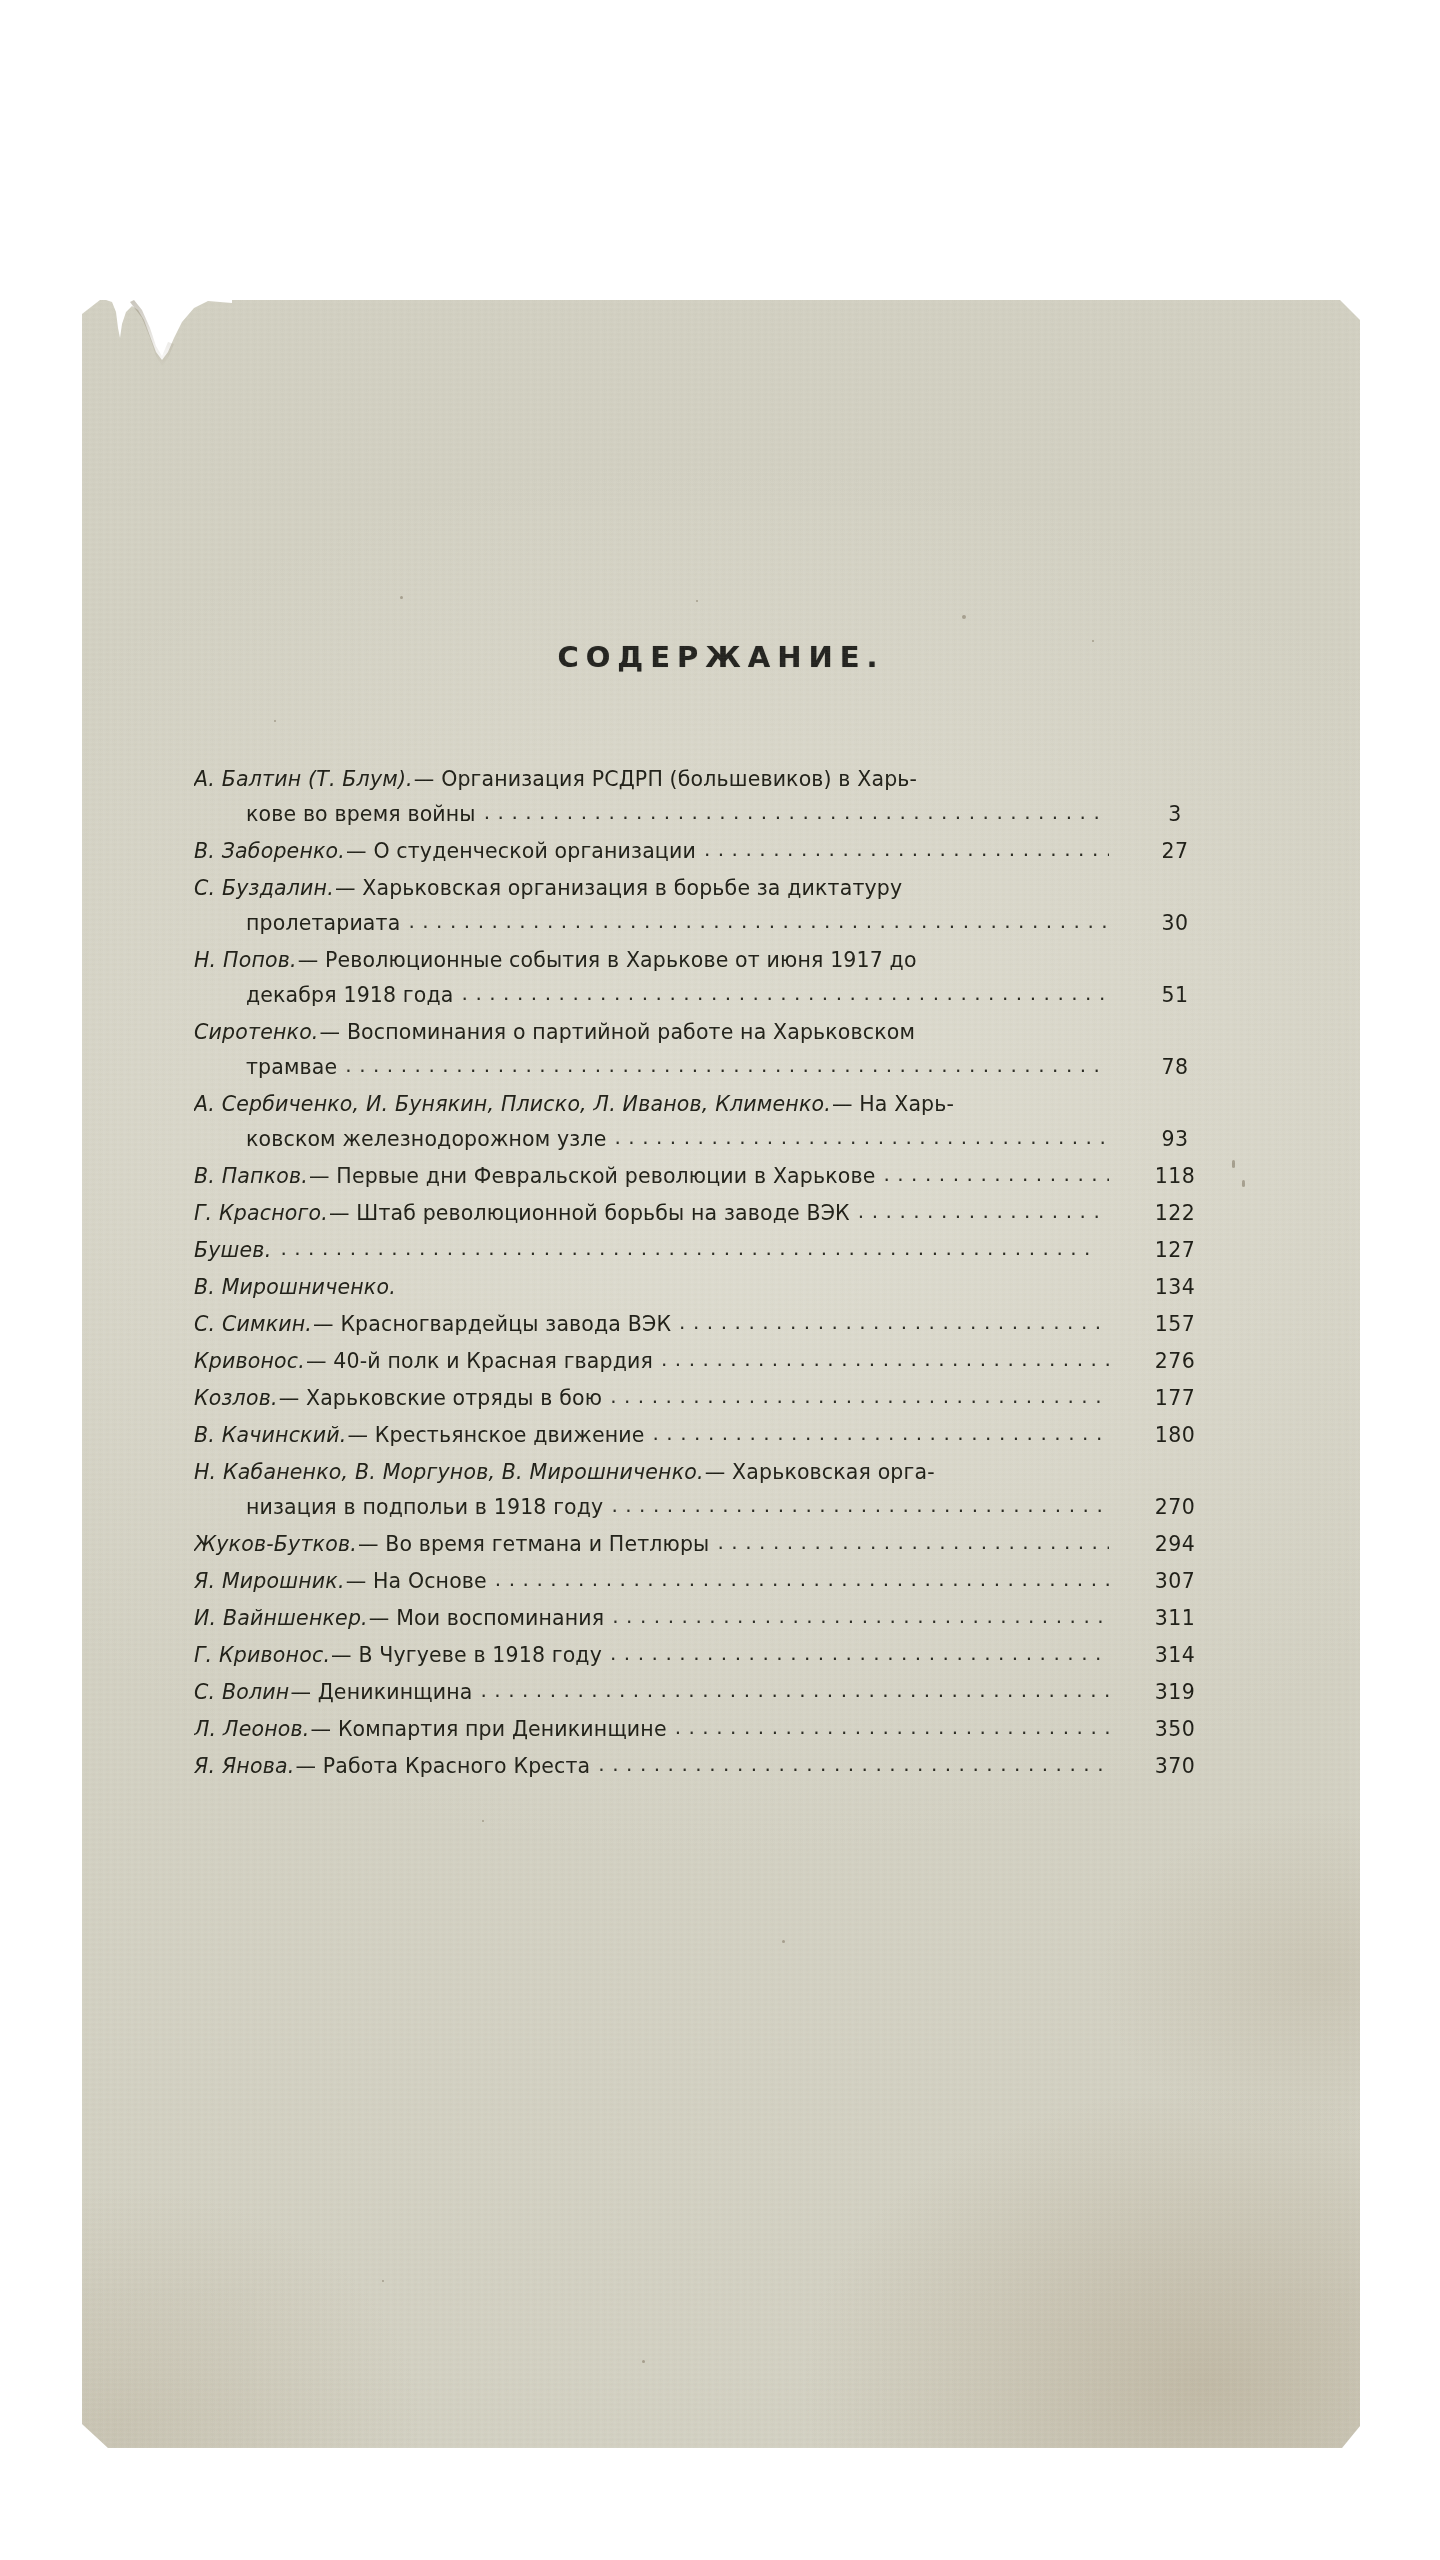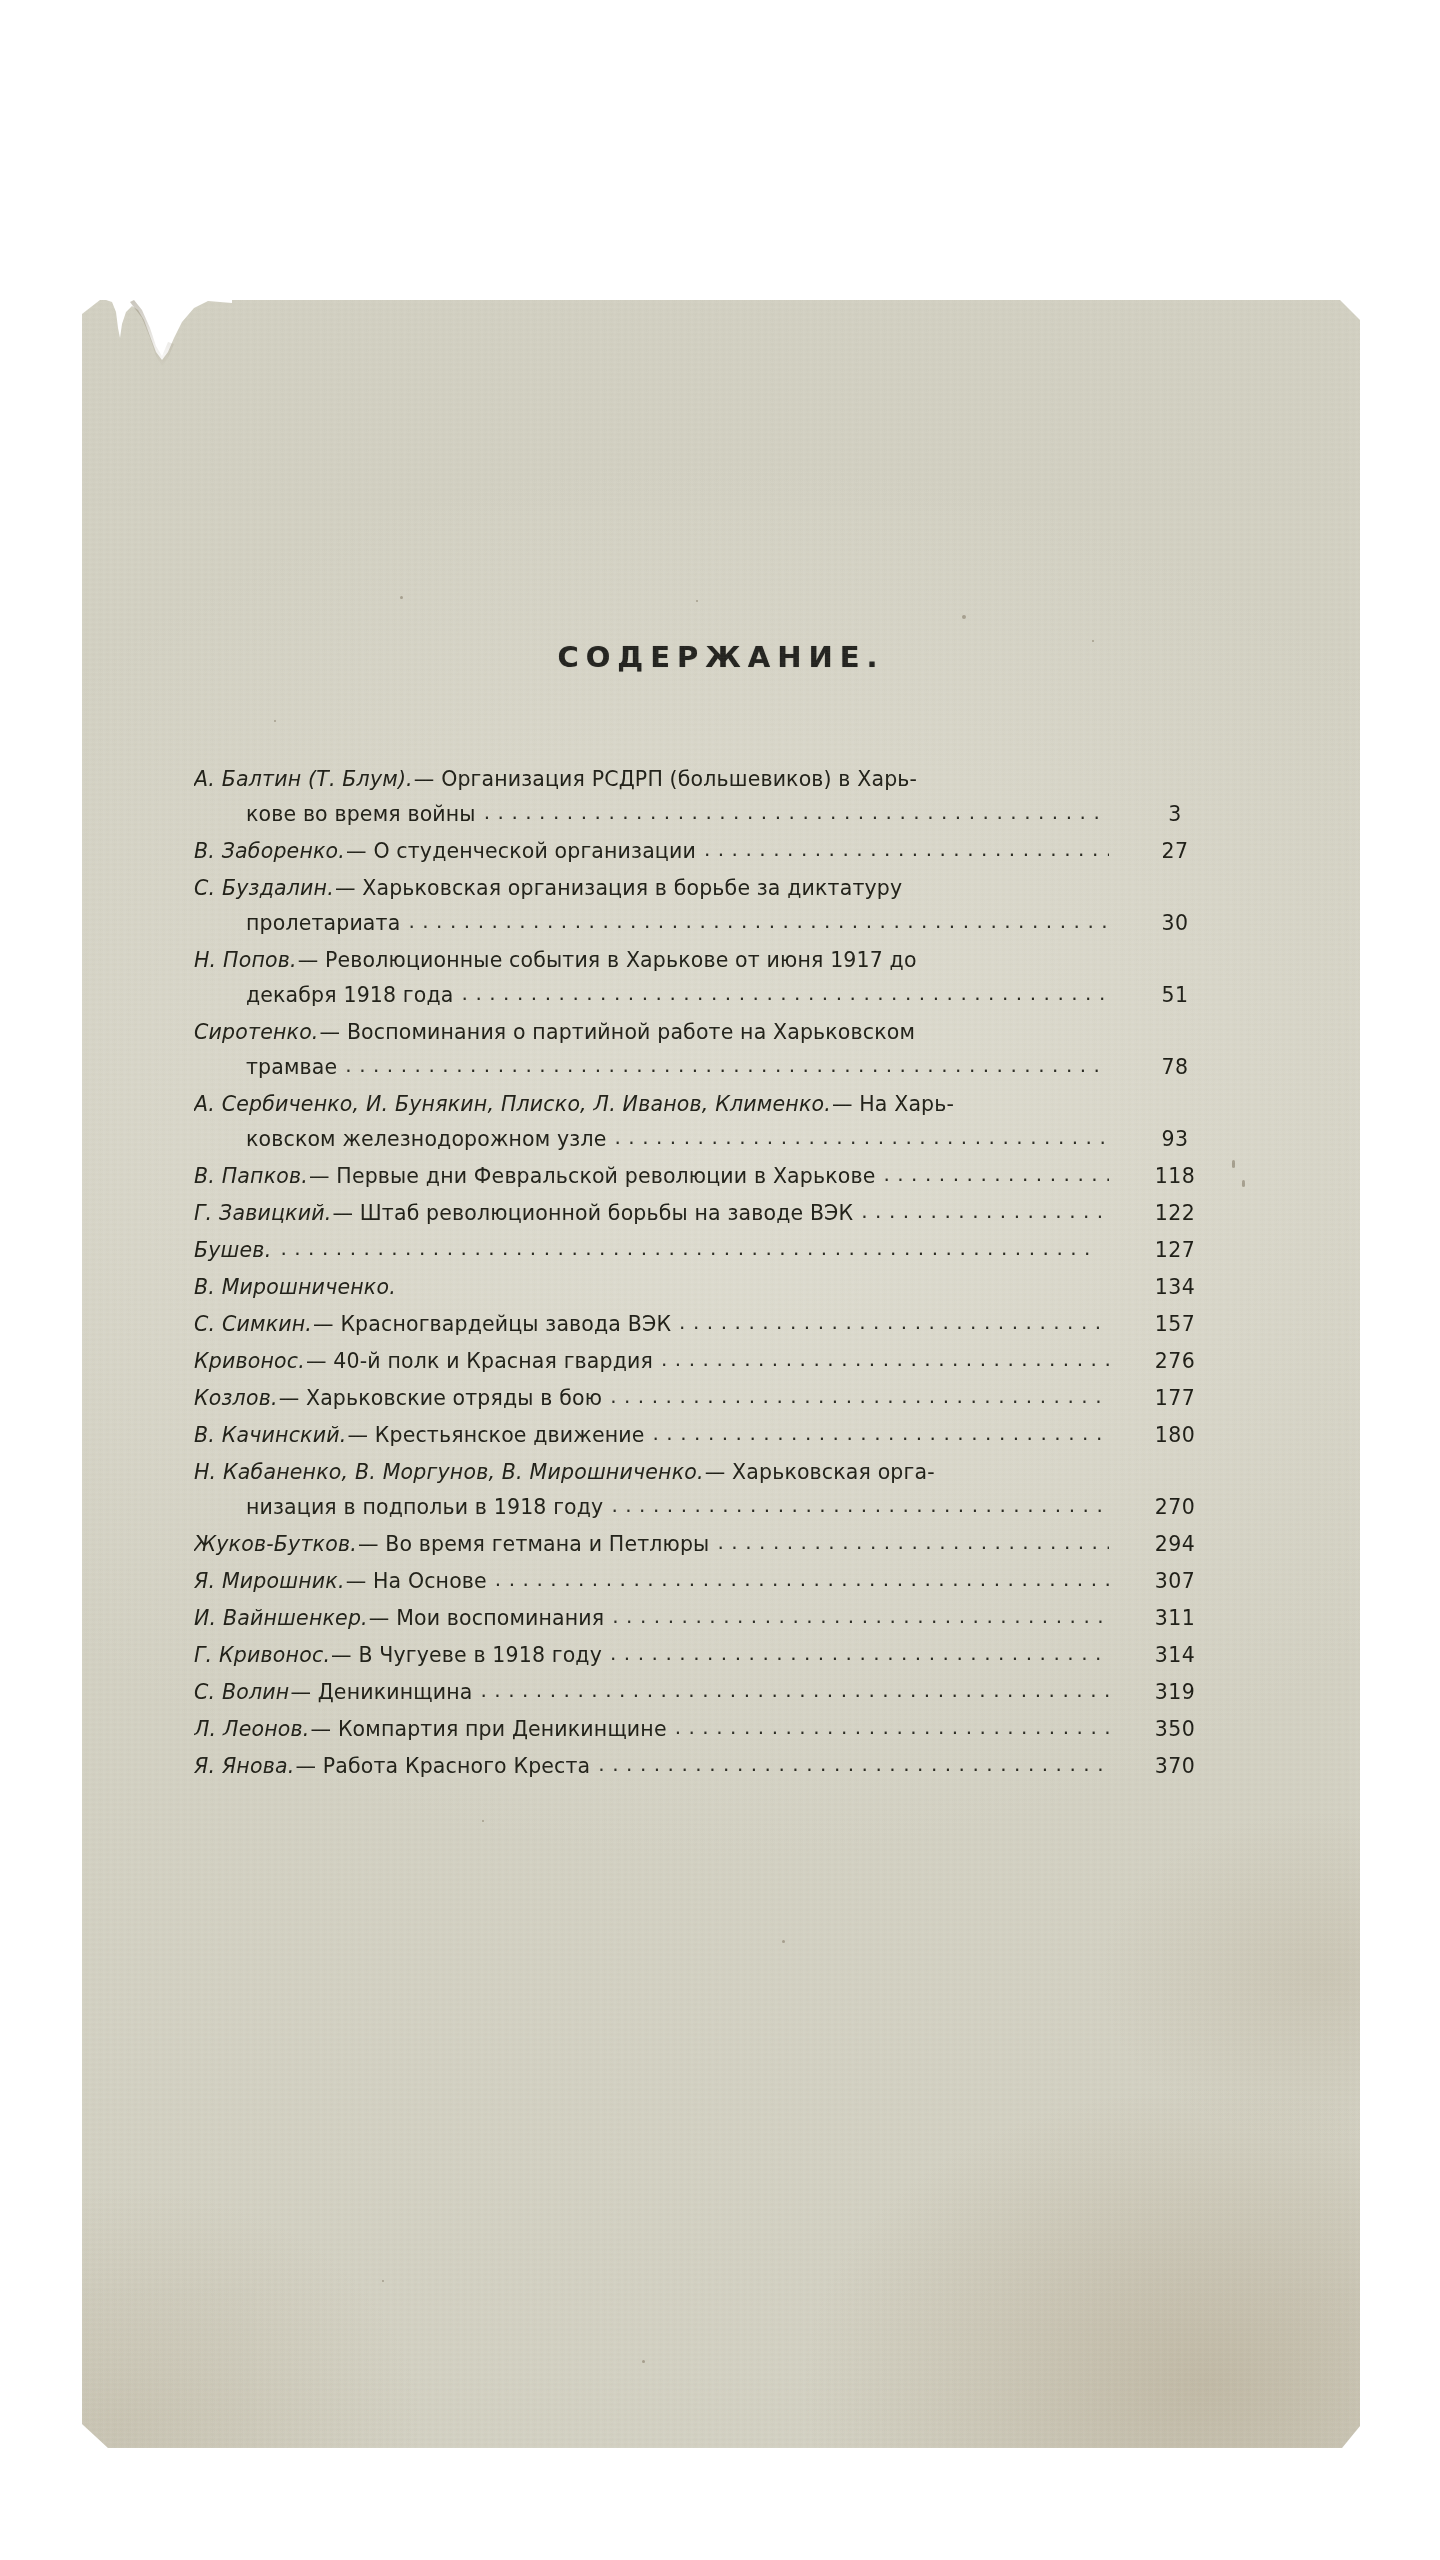--- a/index.html
+++ b/index.html
@@ -338,21 +338,21 @@
                 <span class="author">В. Папков.</span>
                 <span class="title-txt">— Первые дни Февральской революции в Харькове</span>
                 <span class="leaders">...........................................................</span>
               </div>
               <div class="pageno">118</div>
             </div>
           </div>
           <div class="toc-entry">
             <div class="entry-line">
               <div class="line-body">
-                <span class="author">Г. Завицкий.</span>
+                <span class="author">Г. Красного.</span>
                 <span class="title-txt">— Штаб революционной борьбы на заводе ВЭК</span>
                 <span class="leaders">...........................................................</span>
               </div>
               <div class="pageno">122</div>
             </div>
           </div>
           <div class="toc-entry">
             <div class="entry-line">
               <div class="line-body">
                 <span class="author">Бушев.</span>

